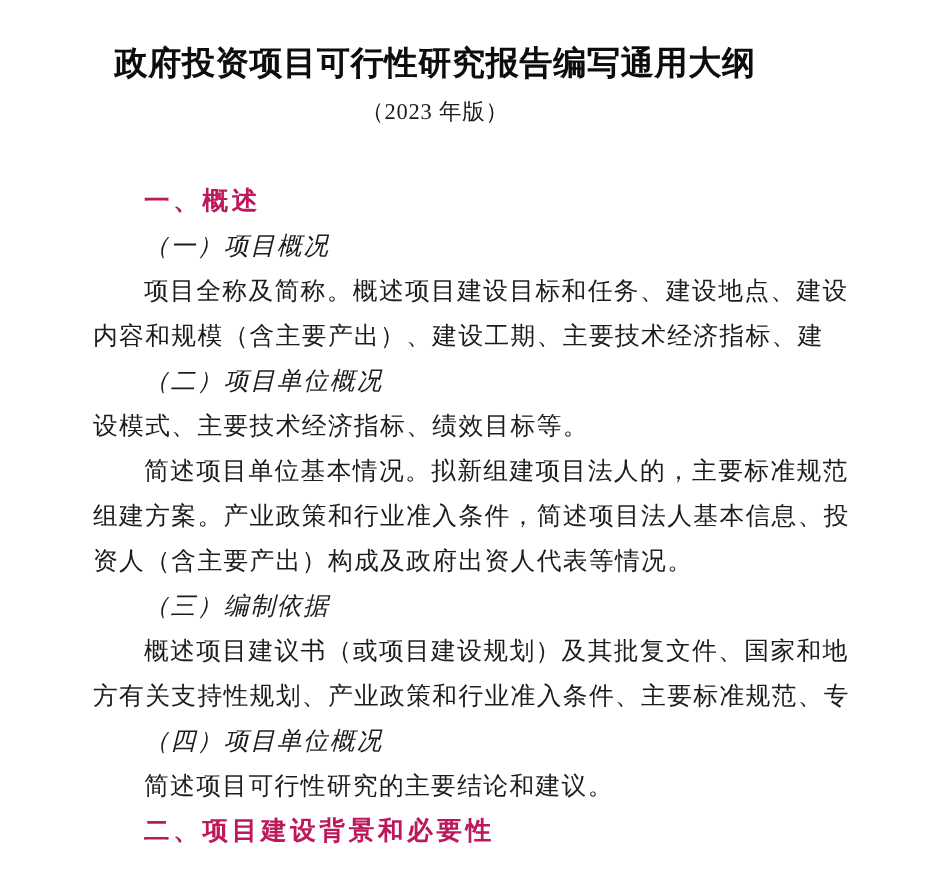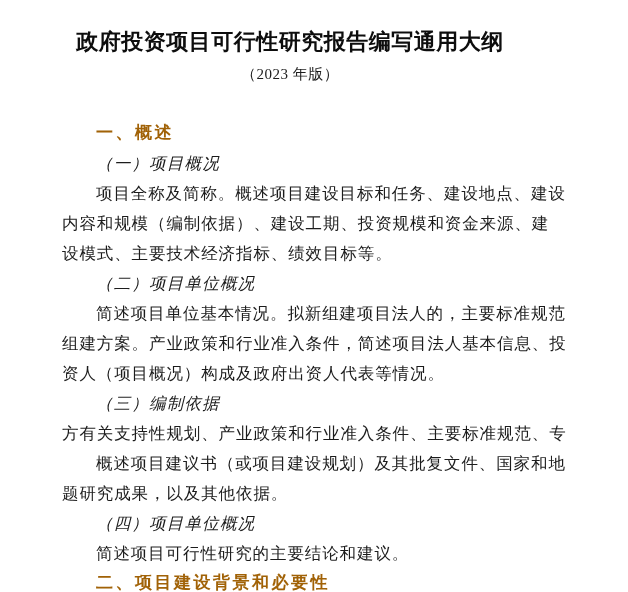--- a/index.html
+++ b/index.html
@@ -45,48 +45,47 @@
   .line {
     height: 30px;
     line-height: 30px;
     font-size: 16.5px;
     letter-spacing: 0.9px;
     color: #1c1c1c;
     white-space: nowrap;
   }
   .line.indent { padding-left: 34px; }
   .line.section-heading {
-    font-family: Liberation Mono, monospace;
+    font-family: Liberation Serif, serif;
     font-weight: 700;
     font-size: 17px;
     letter-spacing: 2.5px;
-    color: #a16207;
+    color: #be185d;
   }
   .line.sub-heading {
     font-style: italic;
     letter-spacing: 1.2px;
   }
 </style>
 </head>
 <body>
 
 <div class="page">
   <h1 class="title">政府投资项目可行性研究报告编写通用大纲</h1>
   <div class="subtitle">（2023 年版）</div>
   <div class="doc-body">
       <div class="line section-heading indent">一、概述</div>
       <div class="line sub-heading indent">（一）项目概况</div>
       <div class="line paragraph-line indent">项目全称及简称。概述项目建设目标和任务、建设地点、建设</div>
-      <div class="line paragraph-line">内容和规模（编制依据）、建设工期、投资规模和资金来源、建</div>
+      <div class="line paragraph-line">内容和规模（含主要产出）、建设工期、主要技术经济指标、建</div>
+      <div class="line sub-heading indent">（二）项目单位概况</div>
       <div class="line paragraph-line">设模式、主要技术经济指标、绩效目标等。</div>
-      <div class="line sub-heading indent">（二）项目单位概况</div>
       <div class="line paragraph-line indent">简述项目单位基本情况。拟新组建项目法人的，主要标准规范</div>
       <div class="line paragraph-line">组建方案。产业政策和行业准入条件，简述项目法人基本信息、投</div>
-      <div class="line paragraph-line">资人（项目概况）构成及政府出资人代表等情况。</div>
+      <div class="line paragraph-line">资人（含主要产出）构成及政府出资人代表等情况。</div>
       <div class="line sub-heading indent">（三）编制依据</div>
+      <div class="line paragraph-line indent">概述项目建议书（或项目建设规划）及其批复文件、国家和地</div>
       <div class="line paragraph-line">方有关支持性规划、产业政策和行业准入条件、主要标准规范、专</div>
-      <div class="line paragraph-line indent">概述项目建议书（或项目建设规划）及其批复文件、国家和地</div>
-      <div class="line paragraph-line">题研究成果，以及其他依据。</div>
       <div class="line sub-heading indent">（四）项目单位概况</div>
       <div class="line paragraph-line indent">简述项目可行性研究的主要结论和建议。</div>
       <div class="line section-heading indent">二、项目建设背景和必要性</div>
     </div>
 </div>
 
 </body></html>

